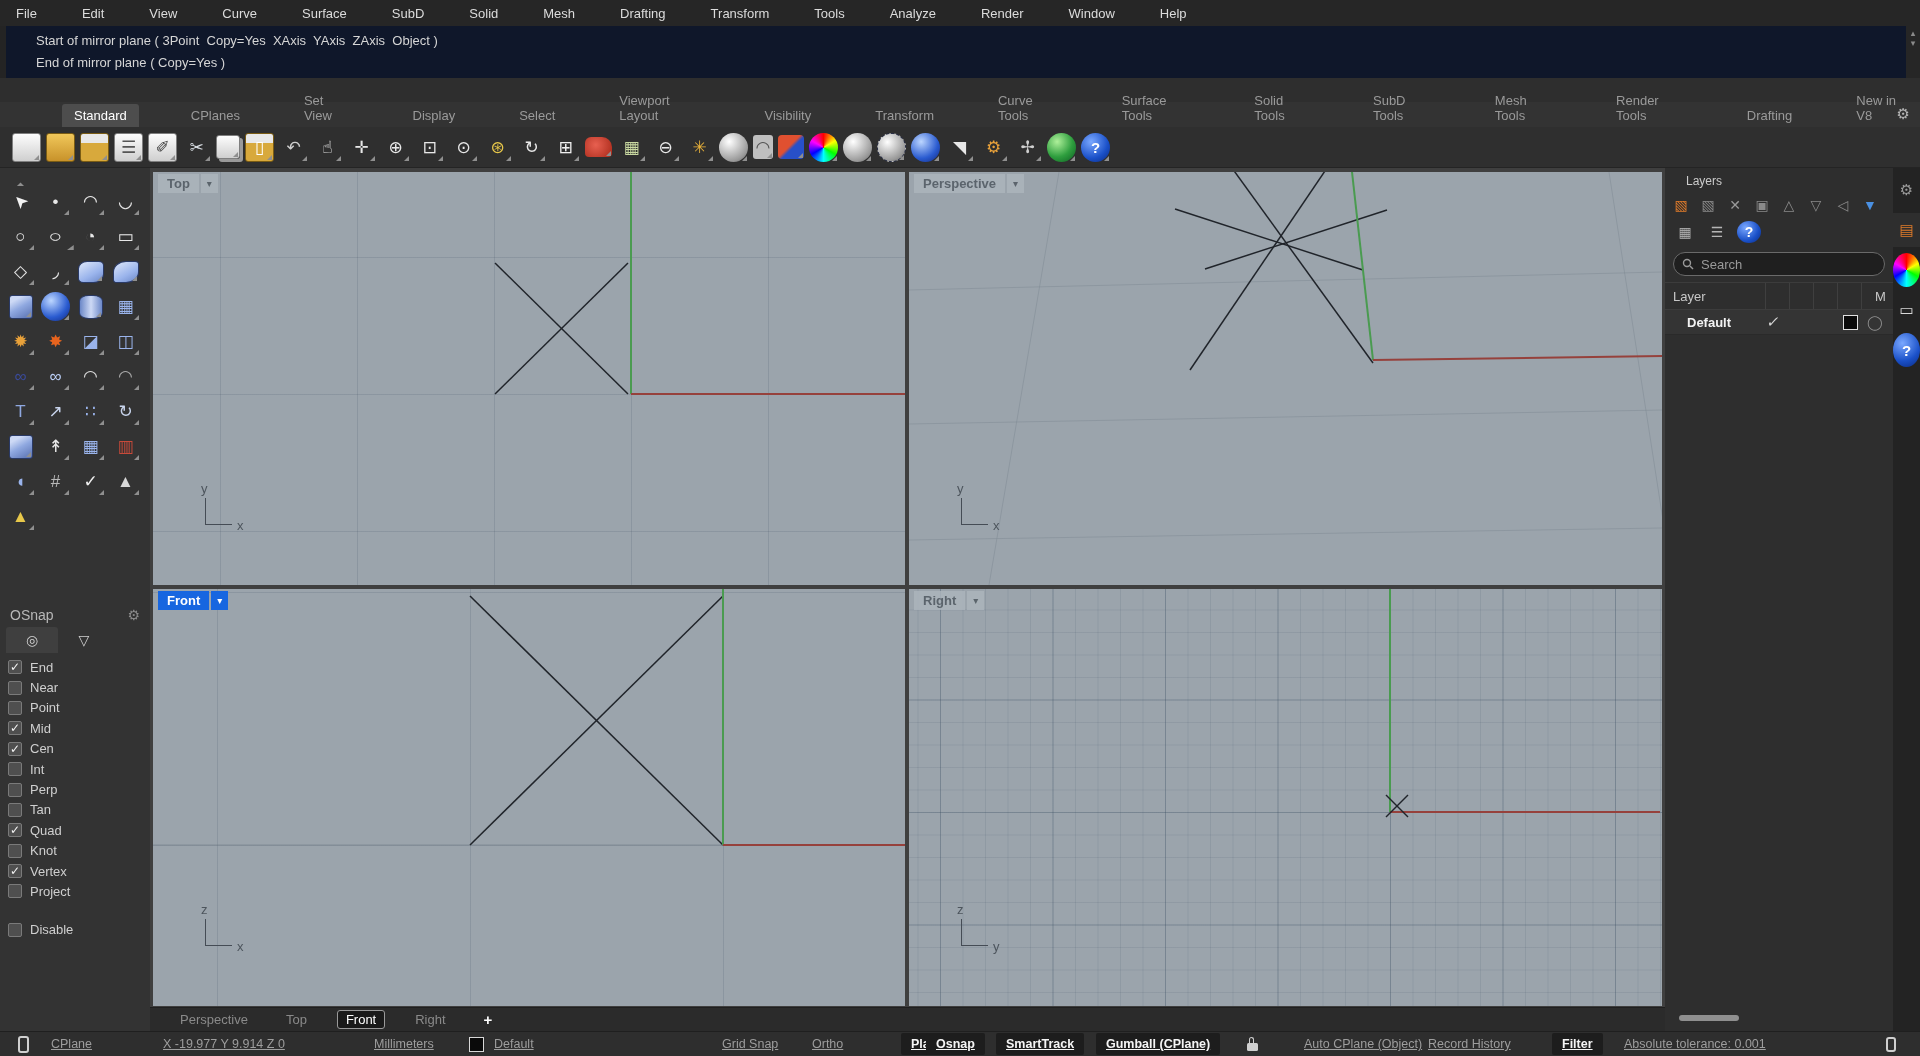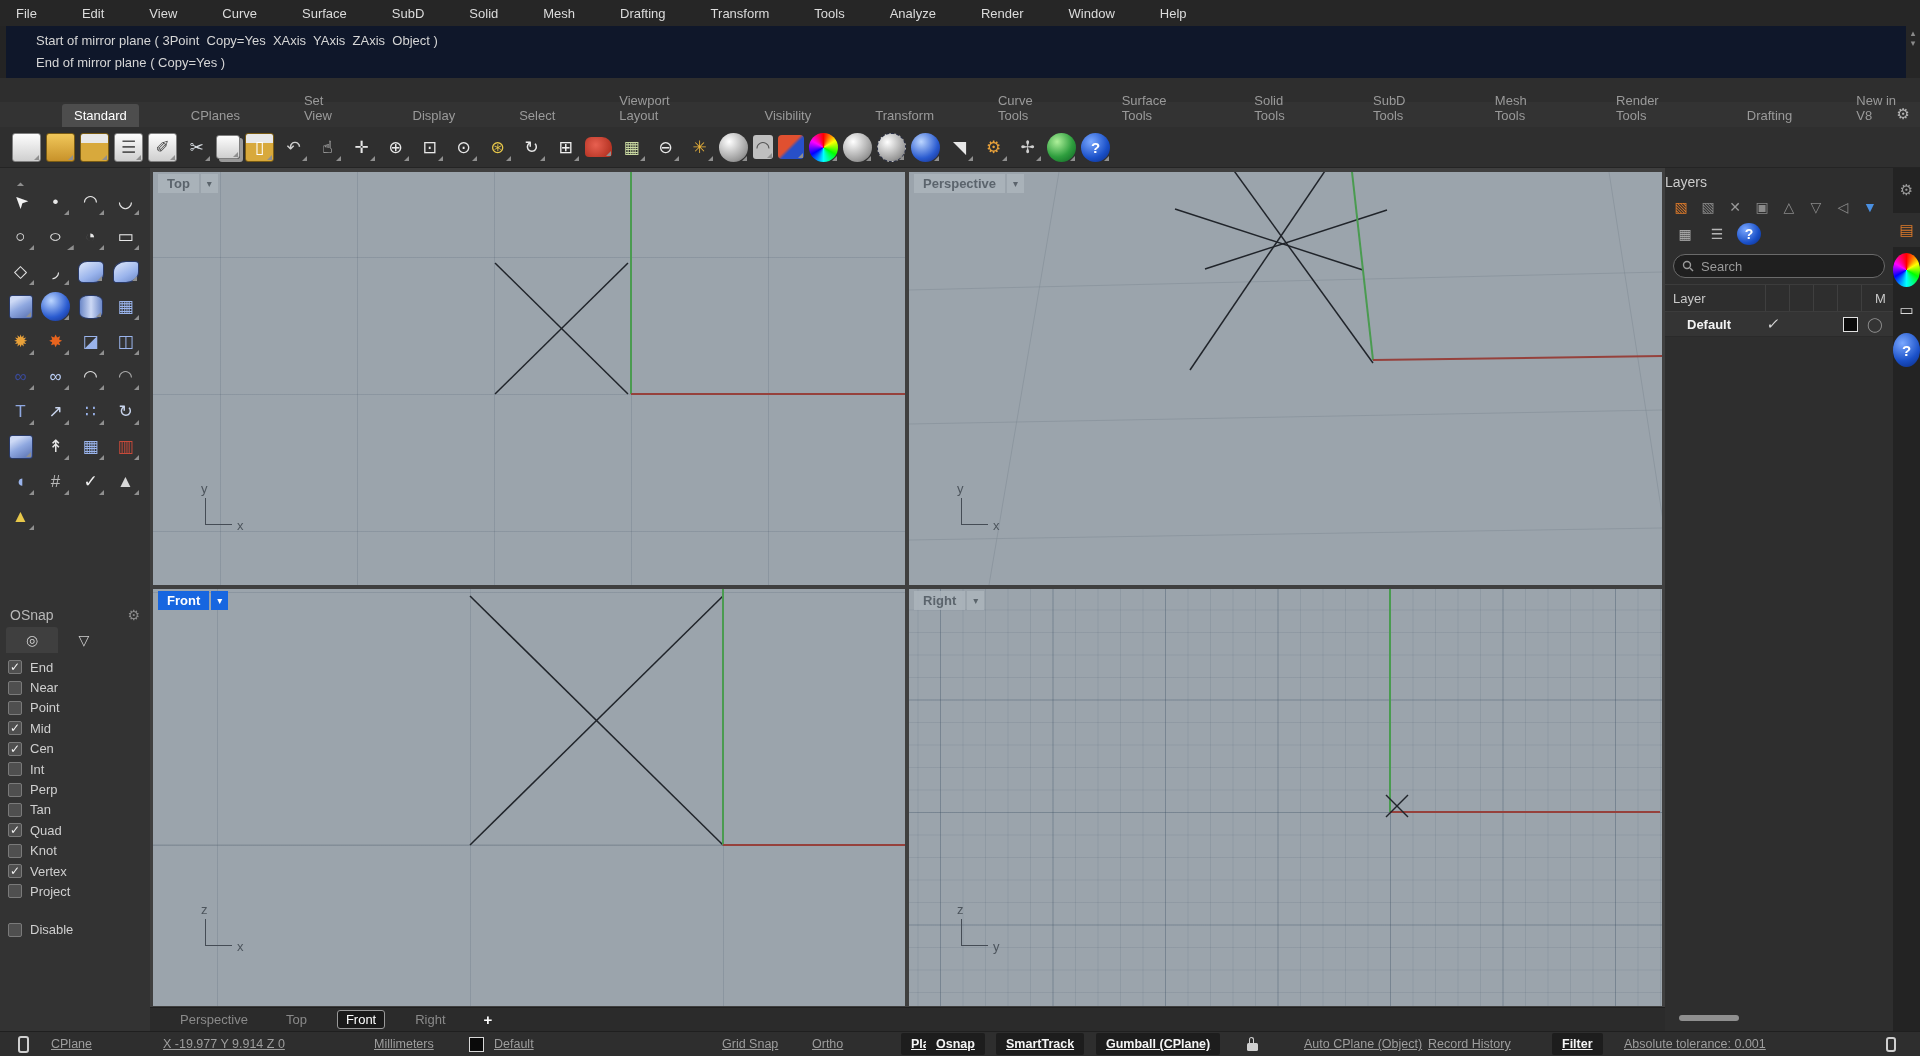--- a/index.html
+++ b/index.html
@@ -96,21 +96,21 @@
   .ax-h{position:absolute;left:42px;bottom:4px;color:#4d555d;font-size:13px;}
 
   
   #vp-tabs{position:absolute;left:150px;top:1007px;width:1515px;height:24px;background:#2b2b2b;border-top:1px solid #1f1f1f;display:flex;align-items:center;padding-left:22px;gap:22px;box-sizing:border-box;}
   .vptab{color:#8a8a8a;font-size:13px;padding:1px 8px;}
   .vptab.active{color:#ffffff;background:#1a1a1a;border:1px solid #9a9a9a;border-radius:3px;}
   .vptab.add{color:#ffffff;font-weight:bold;font-size:15px;}
 
   
   #layers-panel{position:absolute;left:1665px;top:168px;width:228px;height:863px;background:#2e2e2e;box-sizing:border-box;}
-  #layers-title{padding:6px 8px 4px 0;color:#cccccc;font-size:14px;}
+  #layers-title{padding:6px 8px 4px 21px;color:#cccccc;font-size:12px;}
   #layers-tools{display:flex;align-items:center;gap:3px;padding:2px 4px;}
   .lt-ic{width:24px;height:22px;display:flex;align-items:center;justify-content:center;font-size:14px;}
   #layers-tools2{display:flex;align-items:center;gap:8px;padding:3px 8px;}
   #layers-search{margin:6px 8px;height:22px;background:#1f1f1f;border:1px solid #6a6a6a;border-radius:12px;display:flex;align-items:center;padding:0 8px;gap:5px;}
   #layers-search input{background:transparent;border:none;outline:none;color:#cccccc;font-size:13px;width:150px;font-family:inherit;}
   #layers-search input::placeholder{color:#9a9a9a;}
   #layers-header{position:relative;height:26px;border-top:1px solid #3c3c3c;border-bottom:1px solid #3c3c3c;display:flex;align-items:center;color:#c8c8c8;font-size:13px;}
   #layers-header .col-name{padding-left:8px;}
   #layers-header .col-mat{position:absolute;left:210px;}
   .col-sep{position:absolute;top:0;bottom:0;width:1px;background:#3f3f3f;}

